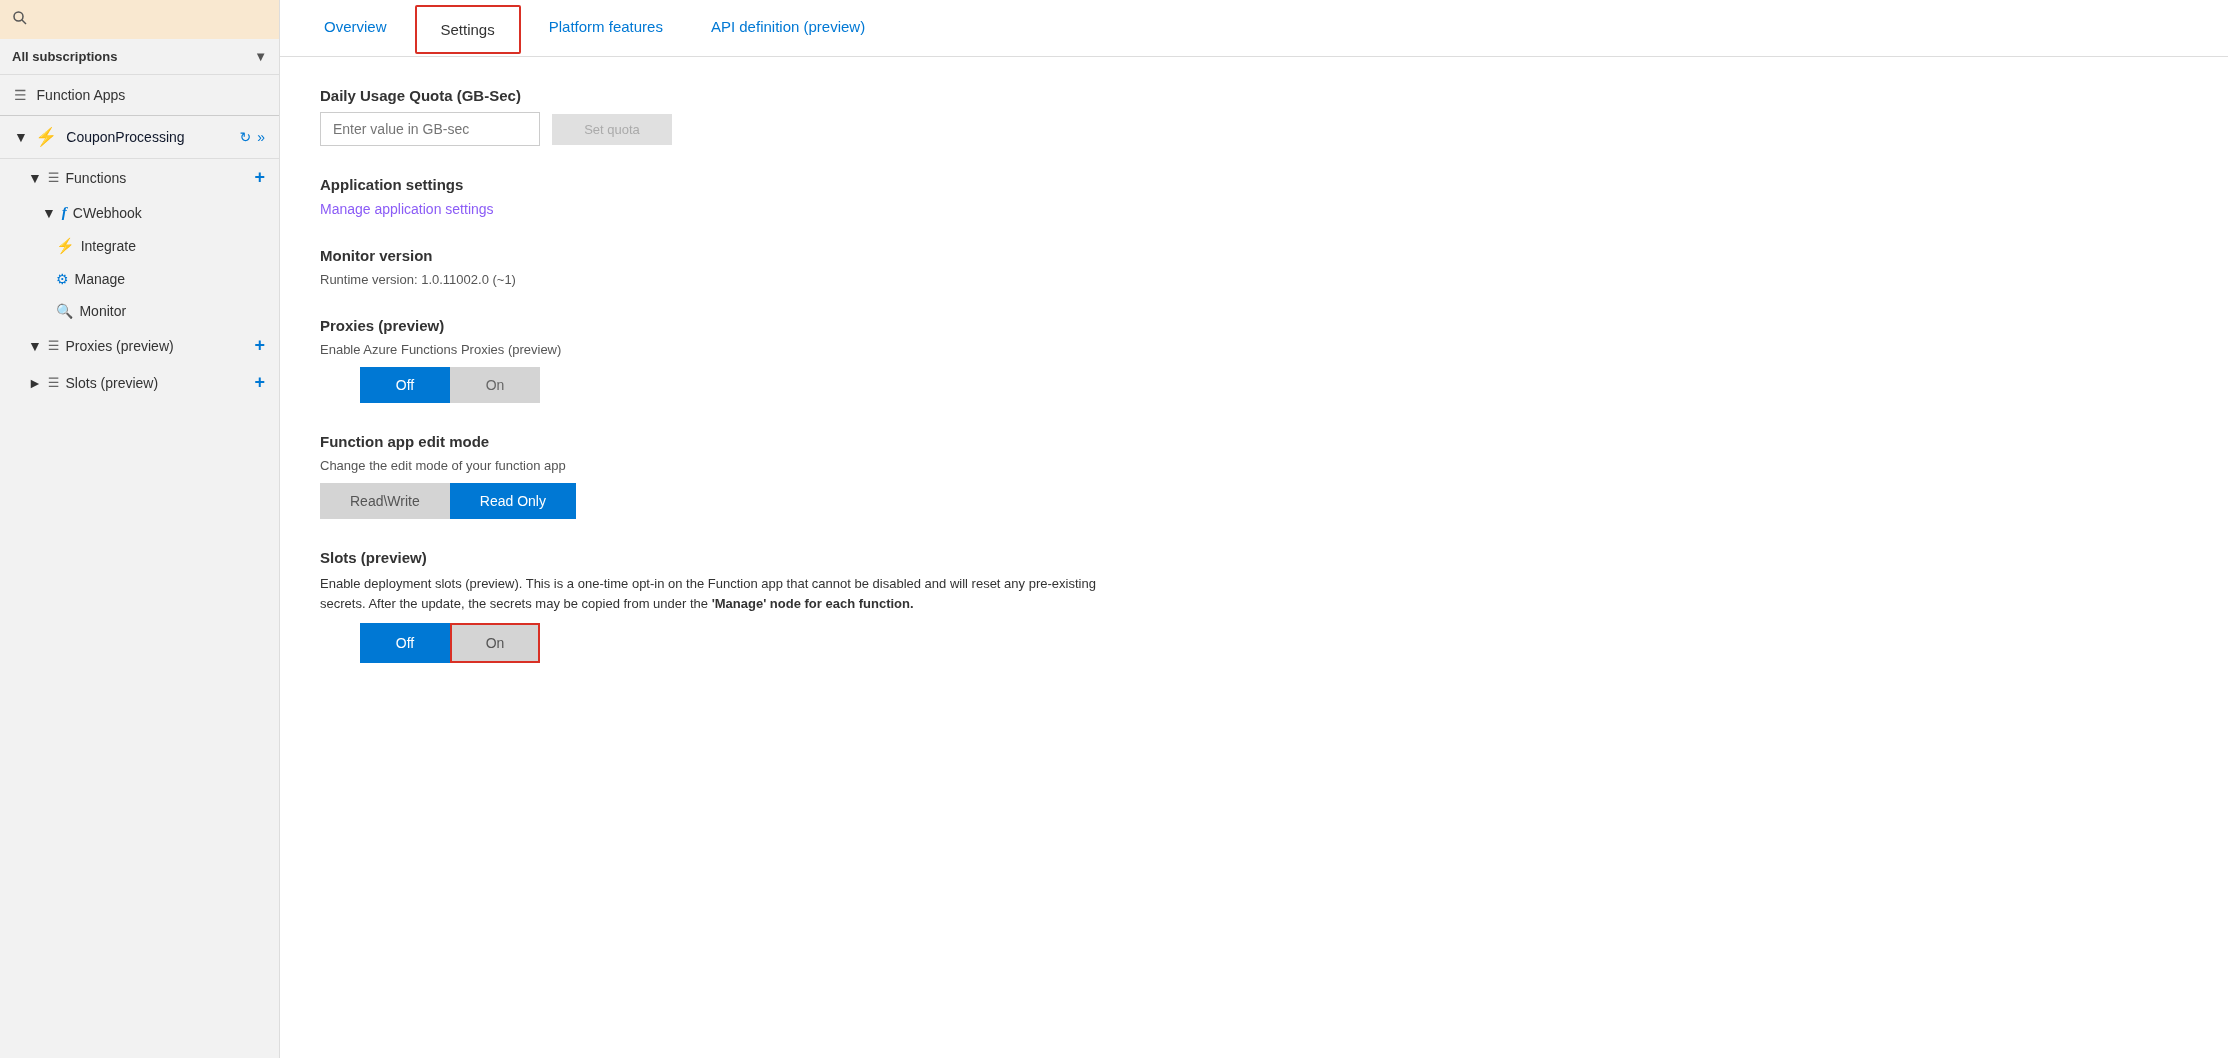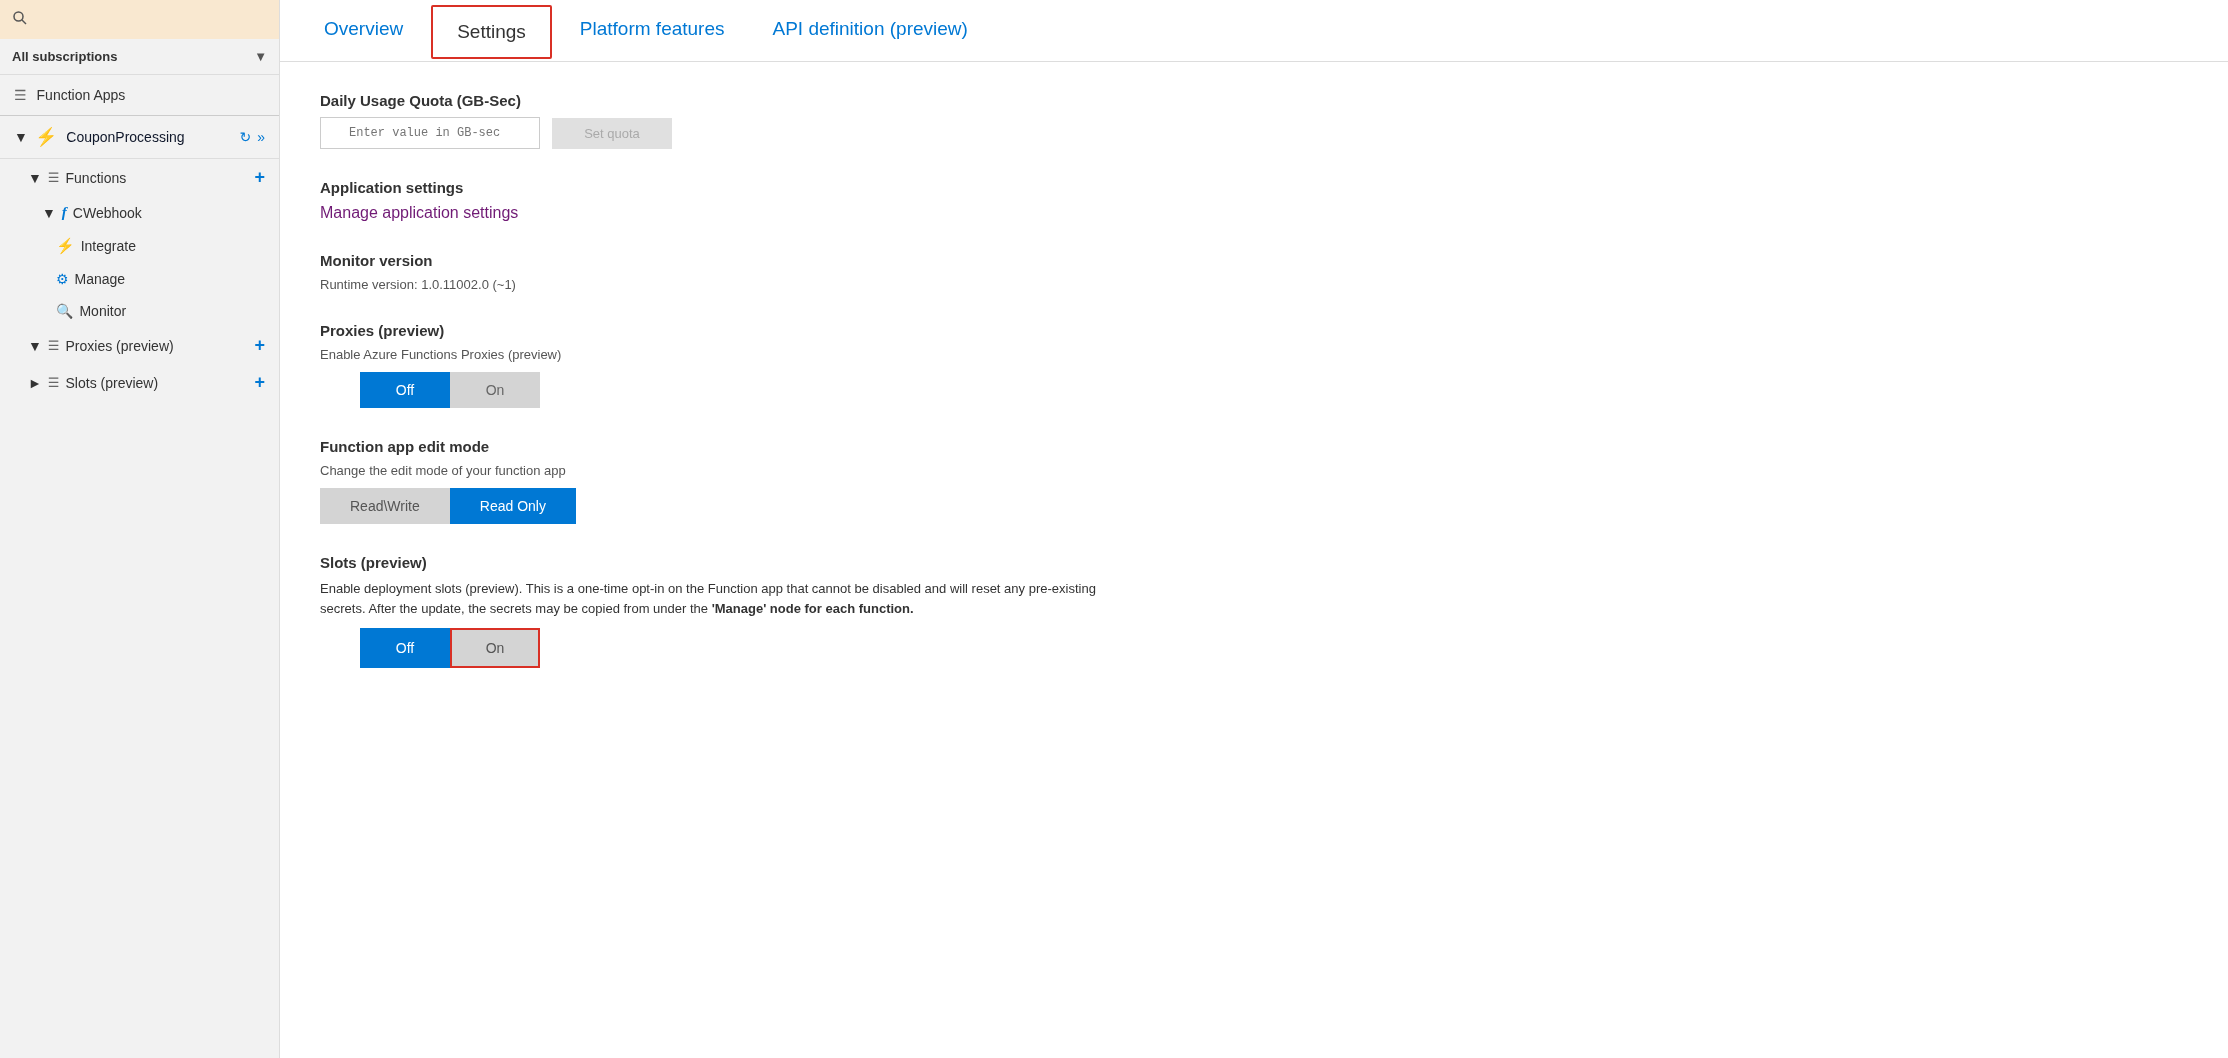--- a/index.html
+++ b/index.html
@@ -101,21 +101,21 @@
     .tabs {
       display: flex;
       align-items: center;
       border-bottom: 1px solid #ddd;
       padding: 0 20px;
       background: #fff;
       gap: 0;
     }
     .tab {
       padding: 18px 24px;
-      font-size: 19px;
+      font-size: 15px;
       cursor: pointer;
       color: #0078d4;
       border-bottom: 3px solid transparent;
       text-decoration: none;
     }
     .tab.active {
       color: #333;
       border-bottom: 3px solid #333;
       border: 2px solid #d93025;
       font-weight: 400;
@@ -137,40 +137,39 @@
       font-weight: 600;
       color: #333;
       margin-bottom: 8px;
     }
     .section-subtitle {
       font-size: 13px;
       color: #555;
       margin-bottom: 10px;
     }
     .section-link {
-      color: #701a75;
+      color: #8b5cf6;
       cursor: pointer;
       text-decoration: none;
-      font-size: 16px;
+      font-size: 14px;
     }
 
     
     .quota-row {
       display: flex;
       align-items: center;
       gap: 12px;
     }
     .quota-input {
       border: 1px solid #ccc;
-      padding: 8px 28px;
-      font-size: 12px;
+      padding: 8px 12px;
+      font-size: 14px;
       width: 220px;
       color: #999;
       outline: none;
-      font-family: Liberation Mono, monospace;
     }
     .quota-btn {
       background: #e0e0e0;
       border: none;
       padding: 8px 20px;
       font-size: 13px;
       color: #aaa;
       cursor: not-allowed;
       min-width: 120px;
     }

